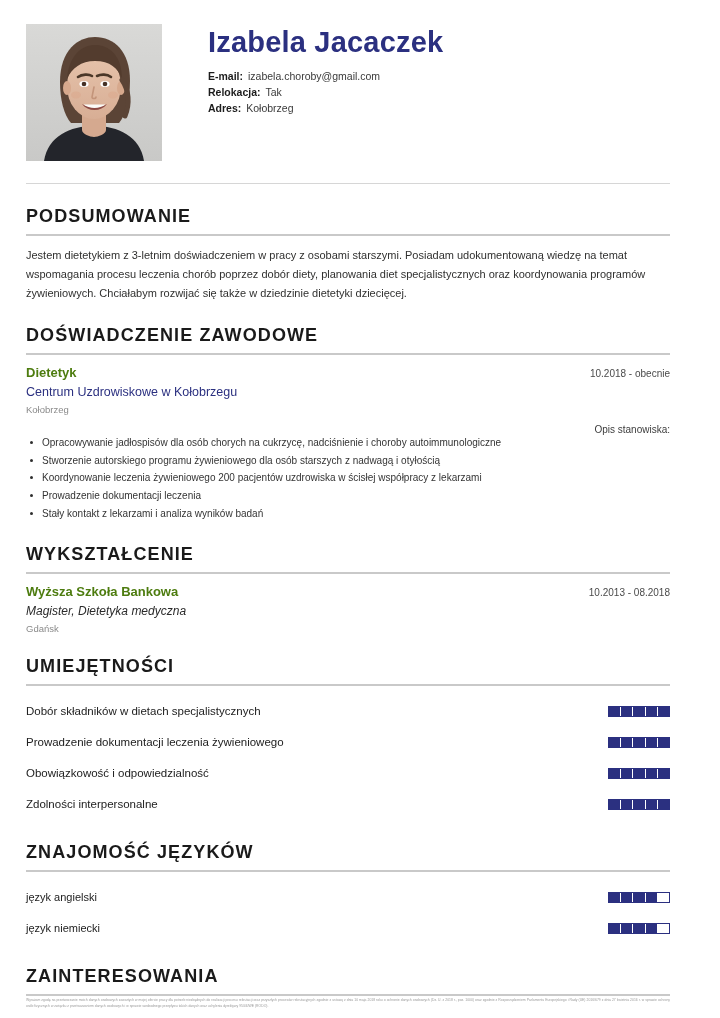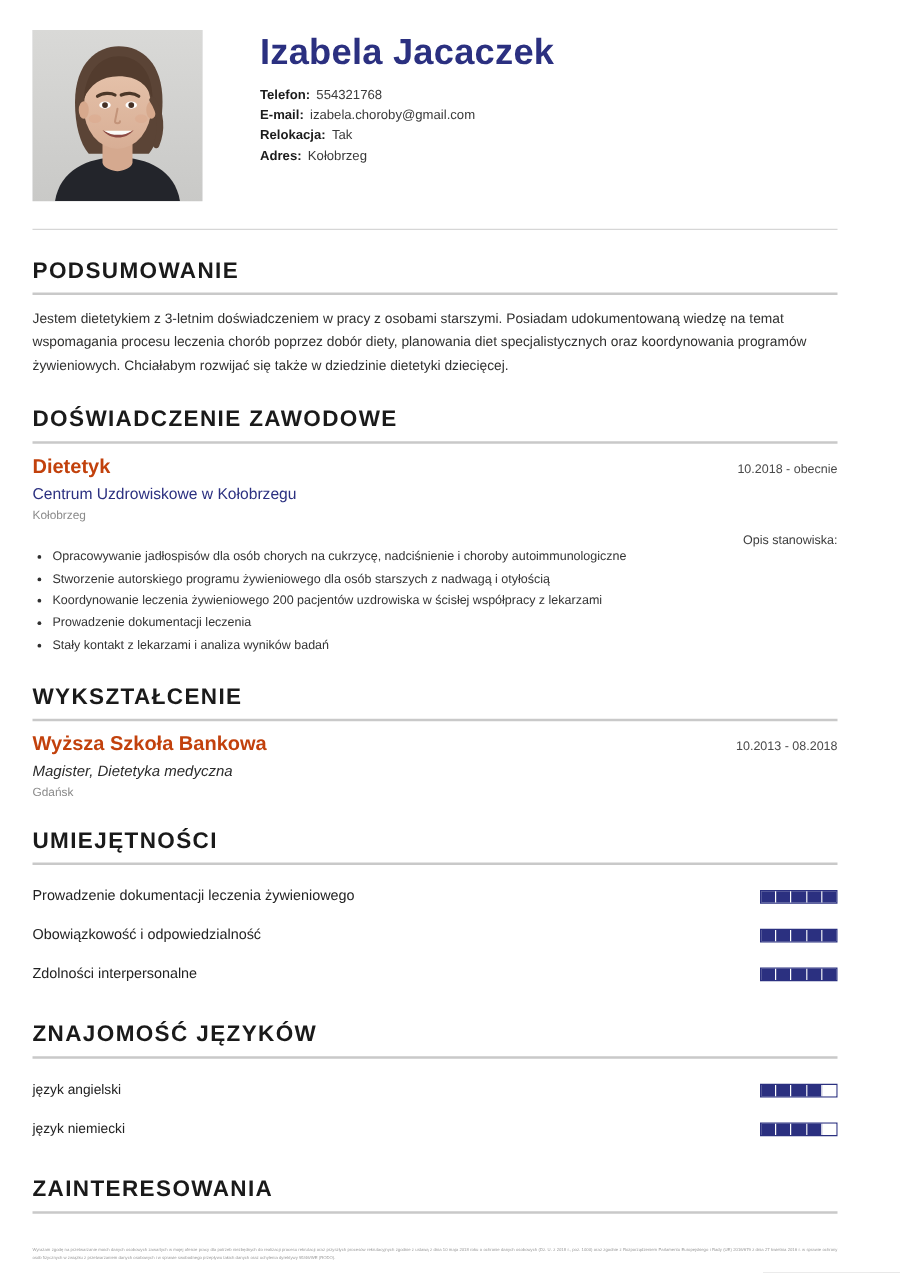--- a/index.html
+++ b/index.html
@@ -106,23 +106,23 @@
   }
 
   
   .entry { margin-bottom: 2px; }
   .entry-head {
     display: flex;
     justify-content: space-between;
     align-items: baseline;
   }
   .entry-title {
-    font-size: 16px;
+    font-size: 13px;
     font-weight: bold;
-    color: #c2410c;
+    color: #4d7c0f;
   }
   .entry-dates {
     font-size: 10px;
     color: #4a4a4a;
     white-space: nowrap;
   }
   .entry-org {
     font-size: 12.5px;
     color: #2b3080;
     margin-top: 5px;
@@ -267,23 +267,20 @@
           <ellipse cx="50" cy="71" rx="5" ry="3.4" fill="#dba88c" opacity="0.5"></ellipse>
           <ellipse cx="87" cy="71" rx="5" ry="3.4" fill="#dba88c" opacity="0.5"></ellipse>
 
           <path d="M96 56 C103 66 104 80 99 92" stroke="#5b4436" stroke-width="5" fill="none" stroke-linecap="round"></path>
         </svg>
       </div>
 
       <div class="header-text">
         <h1 class="name">Izabela Jacaczek</h1>
 
-        <div class="contact-line">
-          <span class="contact-label">Telefon:</span><span class="contact-value">554321768</span>
-        </div>
         <div class="contact-line">
           <span class="contact-label">E-mail:</span><span class="contact-value">izabela.choroby@gmail.com</span>
         </div>
         <div class="contact-line">
           <span class="contact-label">Relokacja:</span><span class="contact-value">Tak</span>
         </div>
         <div class="contact-line">
           <span class="contact-label">Adres:</span><span class="contact-value">Kołobrzeg</span>
         </div>
       </div>
@@ -333,20 +330,30 @@
           <div class="entry-org plain-dark">Magister, Dietetyka medyczna</div>
           <div class="entry-city">Gdańsk</div>
         </div>
       </div>
 
       <div class="section">
         <div class="section-title">UMIEJĘTNOŚCI</div>
         <div class="section-rule"></div>
 
         <div class="skill-row">
+          <span class="skill-name">Dobór składników w dietach specjalistycznych</span>
+          <span class="bar">
+              <span class="seg on"></span>
+              <span class="seg on"></span>
+              <span class="seg on"></span>
+              <span class="seg on"></span>
+              <span class="seg on"></span>
+            </span>
+        </div>
+        <div class="skill-row">
           <span class="skill-name">Prowadzenie dokumentacji leczenia żywieniowego</span>
           <span class="bar">
               <span class="seg on"></span>
               <span class="seg on"></span>
               <span class="seg on"></span>
               <span class="seg on"></span>
               <span class="seg on"></span>
             </span>
         </div>
         <div class="skill-row">

